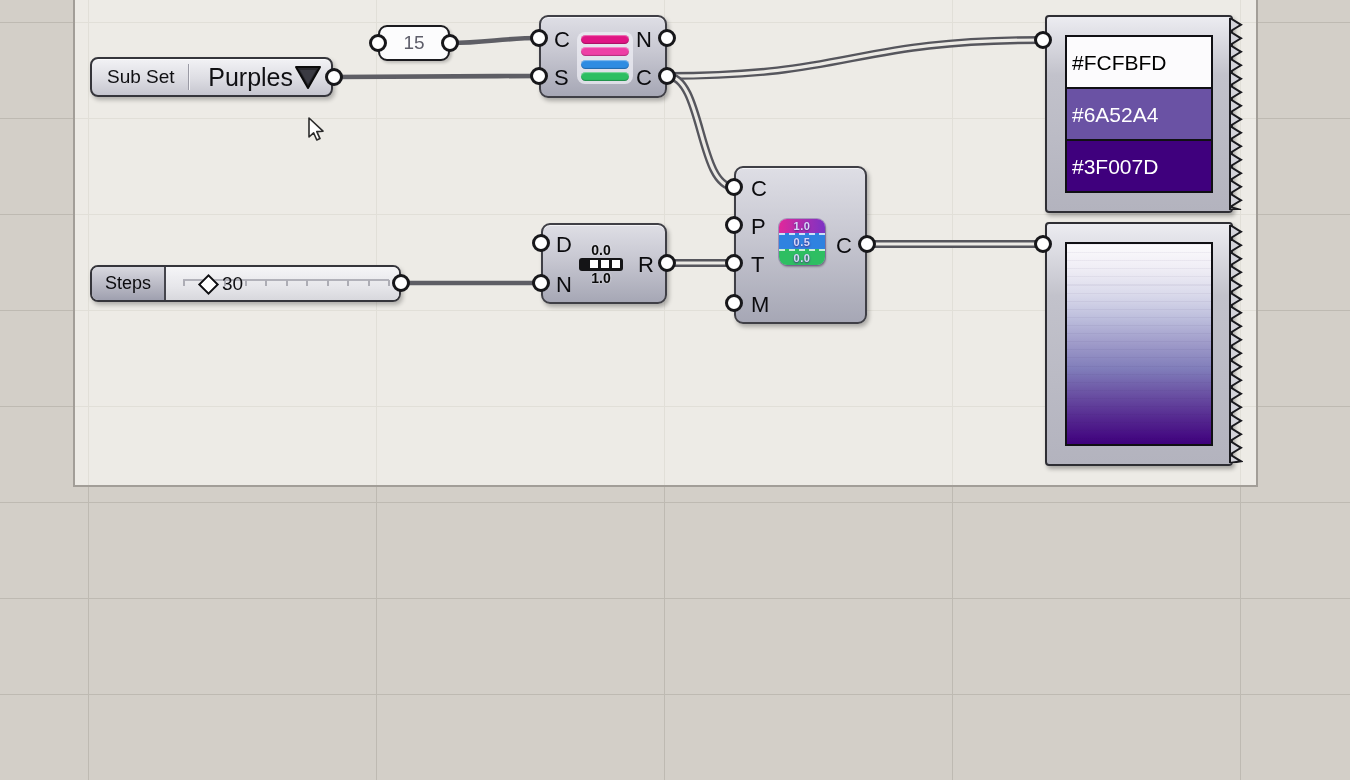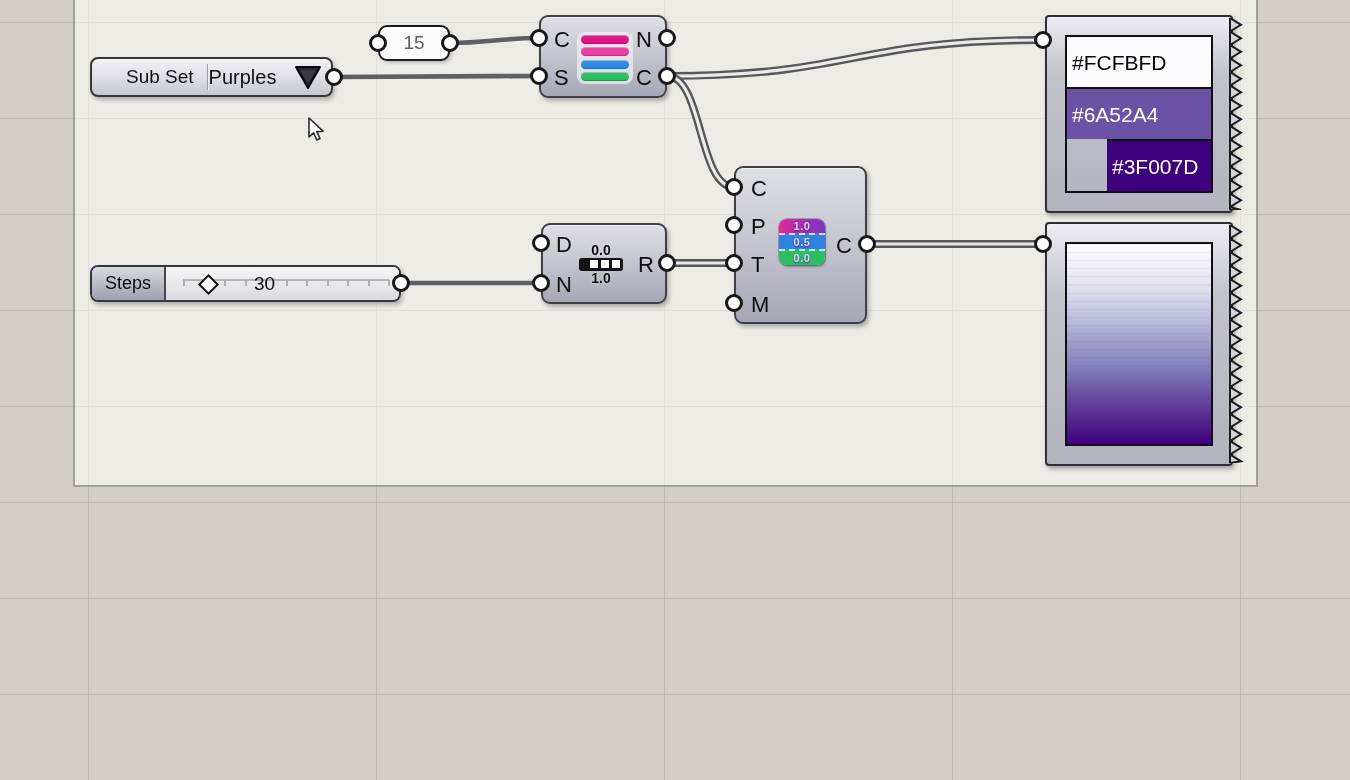--- a/index.html
+++ b/index.html
@@ -44,43 +44,43 @@
   }
 
   
   .vl{
     position:absolute;left:90px;top:57px;width:243px;height:40px;box-sizing:border-box;z-index:3;
     border:2px solid #35353B;border-radius:8px;
     background:linear-gradient(180deg,#F2F2F5 0%,#DDDDE3 55%,#C6C6CF 100%);
     box-shadow:inset 0 1px 0 rgba(255,255,255,.7), 2px 3px 4px rgba(0,0,0,.25);
     display:flex;align-items:center;
   }
-  .vl-name{padding:0 13px 0 15px;font-size:19px;color:#101013;margin-left:19px;}
+  .vl-name{padding:0 13px 0 15px;font-size:19px;color:#101013;}
   .vl-div{height:72%;width:0;border-left:1.5px solid #9A9AA4;border-right:1.5px solid #F2F2F6;}
-  .vl-value{flex:1;text-align:left;font-size:20px;color:#101013;}
+  .vl-value{flex:1;text-align:right;font-size:25px;color:#101013;}
 
   
   .slider{
     position:absolute;left:90px;top:265px;width:311px;height:37px;box-sizing:border-box;z-index:3;
     border:2px solid #35353B;border-radius:8px;overflow:hidden;display:flex;
     box-shadow:2px 3px 4px rgba(0,0,0,.25);
   }
   .slider-nub{
     width:74px;box-sizing:border-box;border-right:2px solid #45454C;
     background:linear-gradient(180deg,#D8D8DF 0%,#BCBCC7 50%,#9FA0AF 100%);
     display:flex;align-items:center;justify-content:center;font-size:18px;color:#0B0B0E;
   }
   .slider-track{position:relative;flex:1;background:linear-gradient(180deg,#F5F5F7 0%,#E6E6EA 60%,#D8D8DD 100%);}
   .rail{position:absolute;left:17px;right:10px;top:12px;height:2px;background:#B2B2BA;}
   .tick{position:absolute;top:13px;width:2px;height:6px;background:#ADADB5;}
   .diamond{
     position:absolute;left:35px;top:10px;width:11px;height:11px;background:#fff;
     border:2.5px solid #0F0F12;transform:rotate(45deg);
   }
-  .slider-val{position:absolute;left:56px;top:50%;transform:translateY(-50%);font-size:19px;color:#101013;margin-left:32px;}
+  .slider-val{position:absolute;left:56px;top:50%;transform:translateY(-50%);font-size:19px;color:#101013;}
 
   
   .np{
     position:absolute;left:378px;top:25px;width:72px;height:36px;box-sizing:border-box;z-index:3;
     border:2.5px solid #1B1B1F;border-radius:9px;background:#FCFCFD;
     display:flex;align-items:center;justify-content:center;
     font-size:19px;color:#5E5E6A;box-shadow:2px 2px 3px rgba(0,0,0,.2);
   }
 
   
@@ -233,21 +233,21 @@
     </div>
   </div>
 
   <div class="panel" style="left:1045px;top:15px;width:188px;height:198px;">
     <svg class="zig" style="right:-12px;width:14px;height:192px;" viewBox="0 0 14 192">
         <path d="M1,0 L12,6.8 L1,13.5 L12,20.3 L1,27.0 L12,33.8 L1,40.5 L12,47.3 L1,54.0 L12,60.8 L1,67.5 L12,74.3 L1,81.0 L12,87.8 L1,94.5 L12,101.3 L1,108.0 L12,114.8 L1,121.5 L12,128.3 L1,135.0 L12,141.8 L1,148.5 L12,155.3 L1,162.0 L12,168.8 L1,175.5 L12,182.3 L1,189.0 L12,192.0 L1,192.0 Z" fill="#D3D3DA" stroke="#1A1A1F" stroke-width="2"></path>
       </svg>
     <div class="panel-inner">
         <div class="hexrow" style="background: rgb(252, 251, 253); color: rgb(0, 0, 0);">#FCFBFD</div>
         <div class="hexrow" style="background: rgb(106, 82, 164); color: rgb(255, 255, 255); text-align: center;">#6A52A4</div>
-        <div class="hexrow" style="background: rgb(63, 0, 125); color: rgb(255, 255, 255); margin-left: 40px;">#3F007D</div>
+        <div class="hexrow" style="background: rgb(63, 0, 125); color: rgb(255, 255, 255);">#3F007D</div>
       </div>
   </div>
 
   <div class="panel" style="left:1045px;top:222px;width:188px;height:244px;">
     <svg class="zig" style="right:-12px;width:14px;height:238px;" viewBox="0 0 14 238">
         <path d="M1,0 L12,6.8 L1,13.5 L12,20.3 L1,27.0 L12,33.8 L1,40.5 L12,47.3 L1,54.0 L12,60.8 L1,67.5 L12,74.3 L1,81.0 L12,87.8 L1,94.5 L12,101.3 L1,108.0 L12,114.8 L1,121.5 L12,128.3 L1,135.0 L12,141.8 L1,148.5 L12,155.3 L1,162.0 L12,168.8 L1,175.5 L12,182.3 L1,189.0 L12,195.8 L1,202.5 L12,209.3 L1,216.0 L12,222.8 L1,229.5 L12,236.3 L1,238.0 Z" fill="#D3D3DA" stroke="#1A1A1F" stroke-width="2"></path>
       </svg>
     <div class="panel-inner">
       <div class="gradient-fill" style="background: linear-gradient(rgb(252, 251, 253) 0%, rgb(239, 237, 245) 12.5%, rgb(218, 218, 235) 25%, rgb(188, 189, 220) 37.5%, rgb(158, 154, 201) 50%, rgb(128, 125, 186) 62.5%, rgb(106, 81, 163) 75%, rgb(84, 39, 143) 87.5%, rgb(63, 0, 125) 100%);"></div>
       <div class="gradient-bands"></div>

